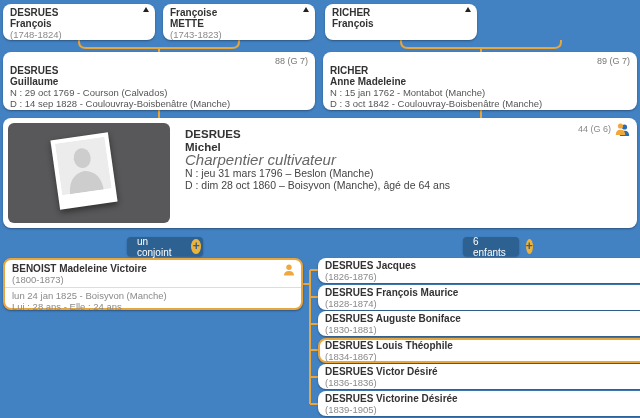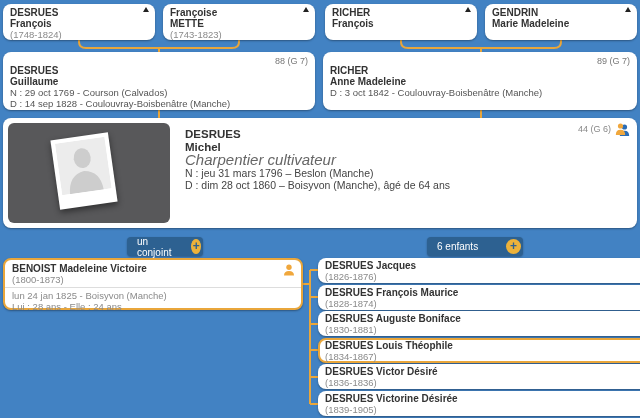--- a/index.html
+++ b/index.html
@@ -61,38 +61,33 @@
     <div class="nm">Françoise</div>
     <div class="nm">METTE</div>
     <div class="yrs">(1743-1823)</div>
   </div>
   <div class="card anc" style="left:325px">
     <div class="uparrow"></div>
     <div class="nm">RICHER</div>
     <div class="nm">François</div>
     <div class="yrs"></div>
   </div>
-  <div class="card anc" style="left:485px">
-    <div class="uparrow"></div>
-    <div class="nm">GENDRIN</div>
-    <div class="nm">Marie Madeleine</div>
-    <div class="yrs"></div>
-  </div>
 
   <div class="card par" style="left:3px;width:312px">
     <div class="sosa">88 (G 7)</div>
     <div class="nm">DESRUES</div>
     <div class="nm">Guillaume</div>
     <div class="evt">N : 29 oct 1769 - Courson (Calvados)</div>
     <div class="evt">D : 14 sep 1828 - Coulouvray-Boisbenâtre (Manche)</div>
   </div>
   <div class="card par" style="left:323px;width:314px">
     <div class="sosa">89 (G 7)</div>
     <div class="nm">RICHER</div>
     <div class="nm">Anne Madeleine</div>
+    <div class="evt">N : 15 jan 1762 - Montabot (Manche)</div>
     <div class="evt">D : 3 oct 1842 - Coulouvray-Boisbenâtre (Manche)</div>
   </div>
 
   <div class="card main-card">
     <div class="photo">
       <div class="polaroid">
         <svg width="50" height="52" viewBox="0 0 50 52">
           <rect x="0" y="0" width="50" height="52" fill="#ececec"></rect>
           <ellipse cx="25" cy="18" rx="8.5" ry="10" fill="#cdcdcd"></ellipse>
           <path d="M8,52 Q9,33 25,31 Q41,33 42,52 Z" fill="#cdcdcd"></path>
@@ -116,21 +111,21 @@
       <div class="occ">Charpentier cultivateur</div>
       <div class="evt-lg">N : jeu 31 mars 1796 – Beslon (Manche)</div>
       <div class="evt-lg">D : dim 28 oct 1860 – Boisyvon (Manche), âgé de 64 ans</div>
     </div>
   </div>
 
   <div class="btn" style="left:127px;width:76px">
     <span>un conjoint</span>
     <span class="plus">+</span>
   </div>
-  <div class="btn" style="left:427px;width:96px">
+  <div class="btn" style="left:463px;width:56px">
     <span>6 enfants</span>
     <span class="plus">+</span>
   </div>
 
   <div class="card spouse-card">
     <svg class="icon" style="top:4px;right:6px" width="12" height="12" viewBox="0 0 12 12">
       <g fill="#f0a73c">
         <circle cx="6" cy="3.2" r="2.7"></circle>
           <path d="M1,11.6 Q1,7 6,7 Q11,7 11,11.6 Z"></path>
       </g>

